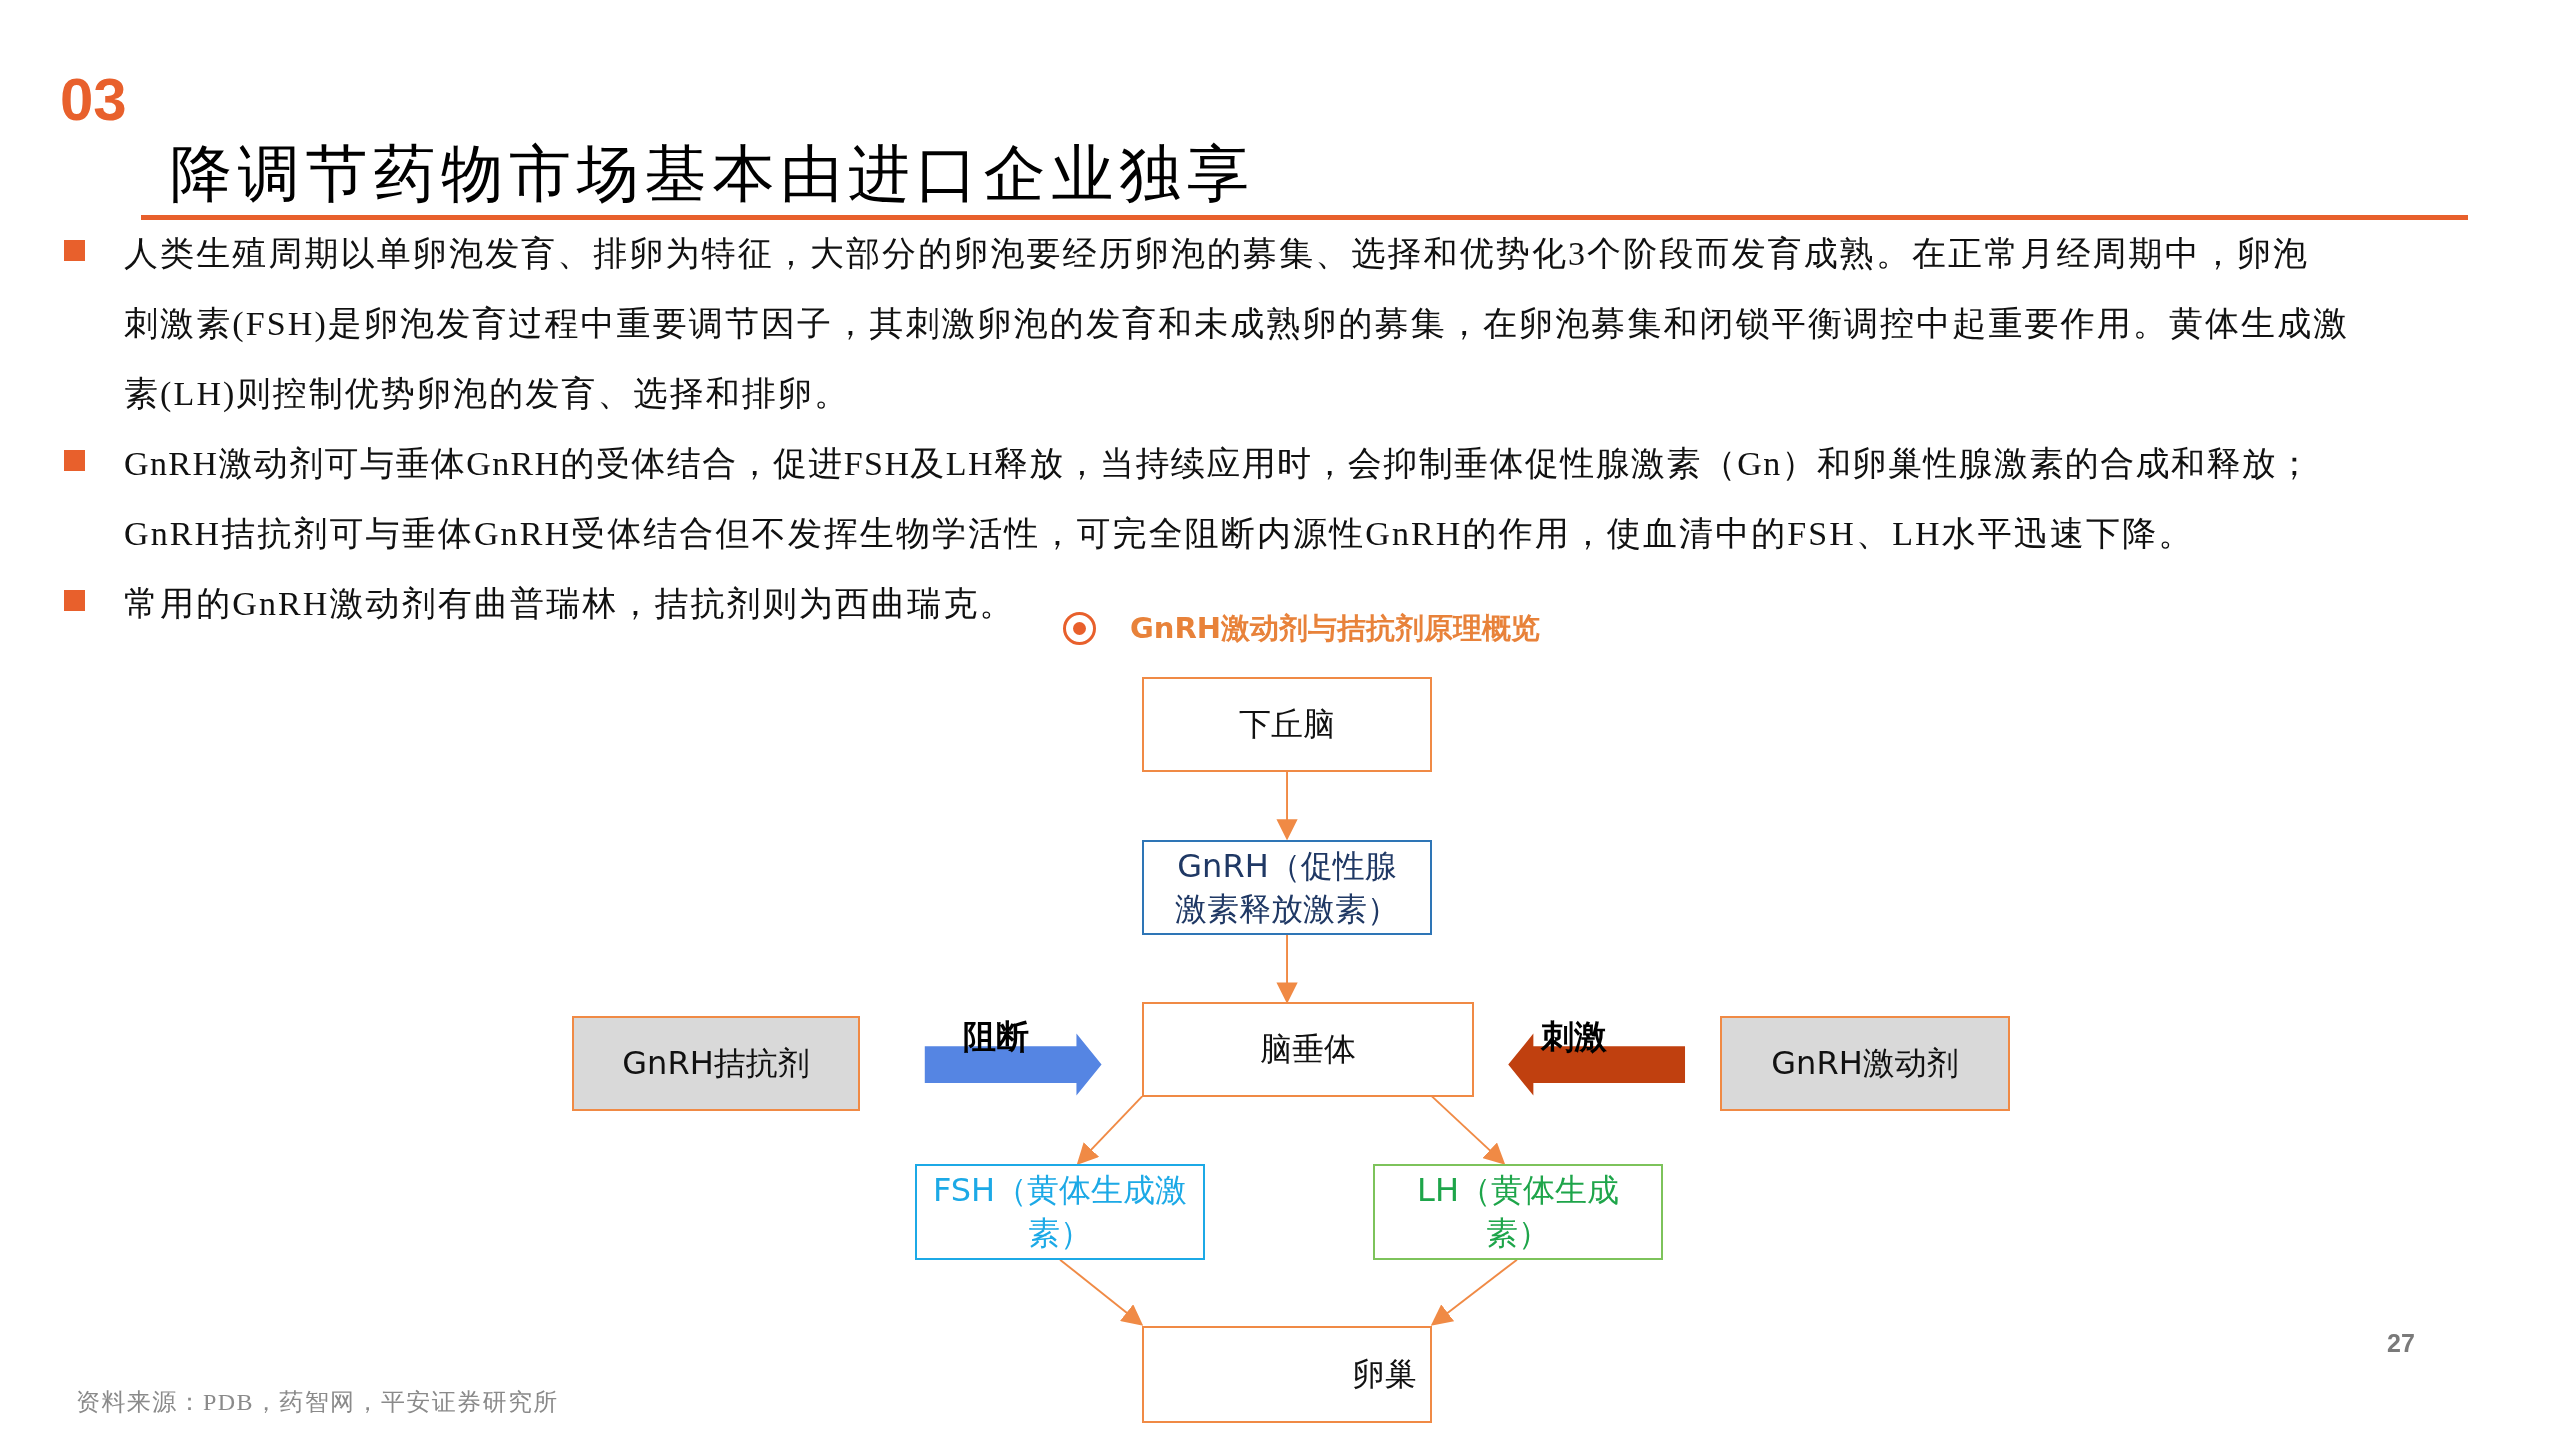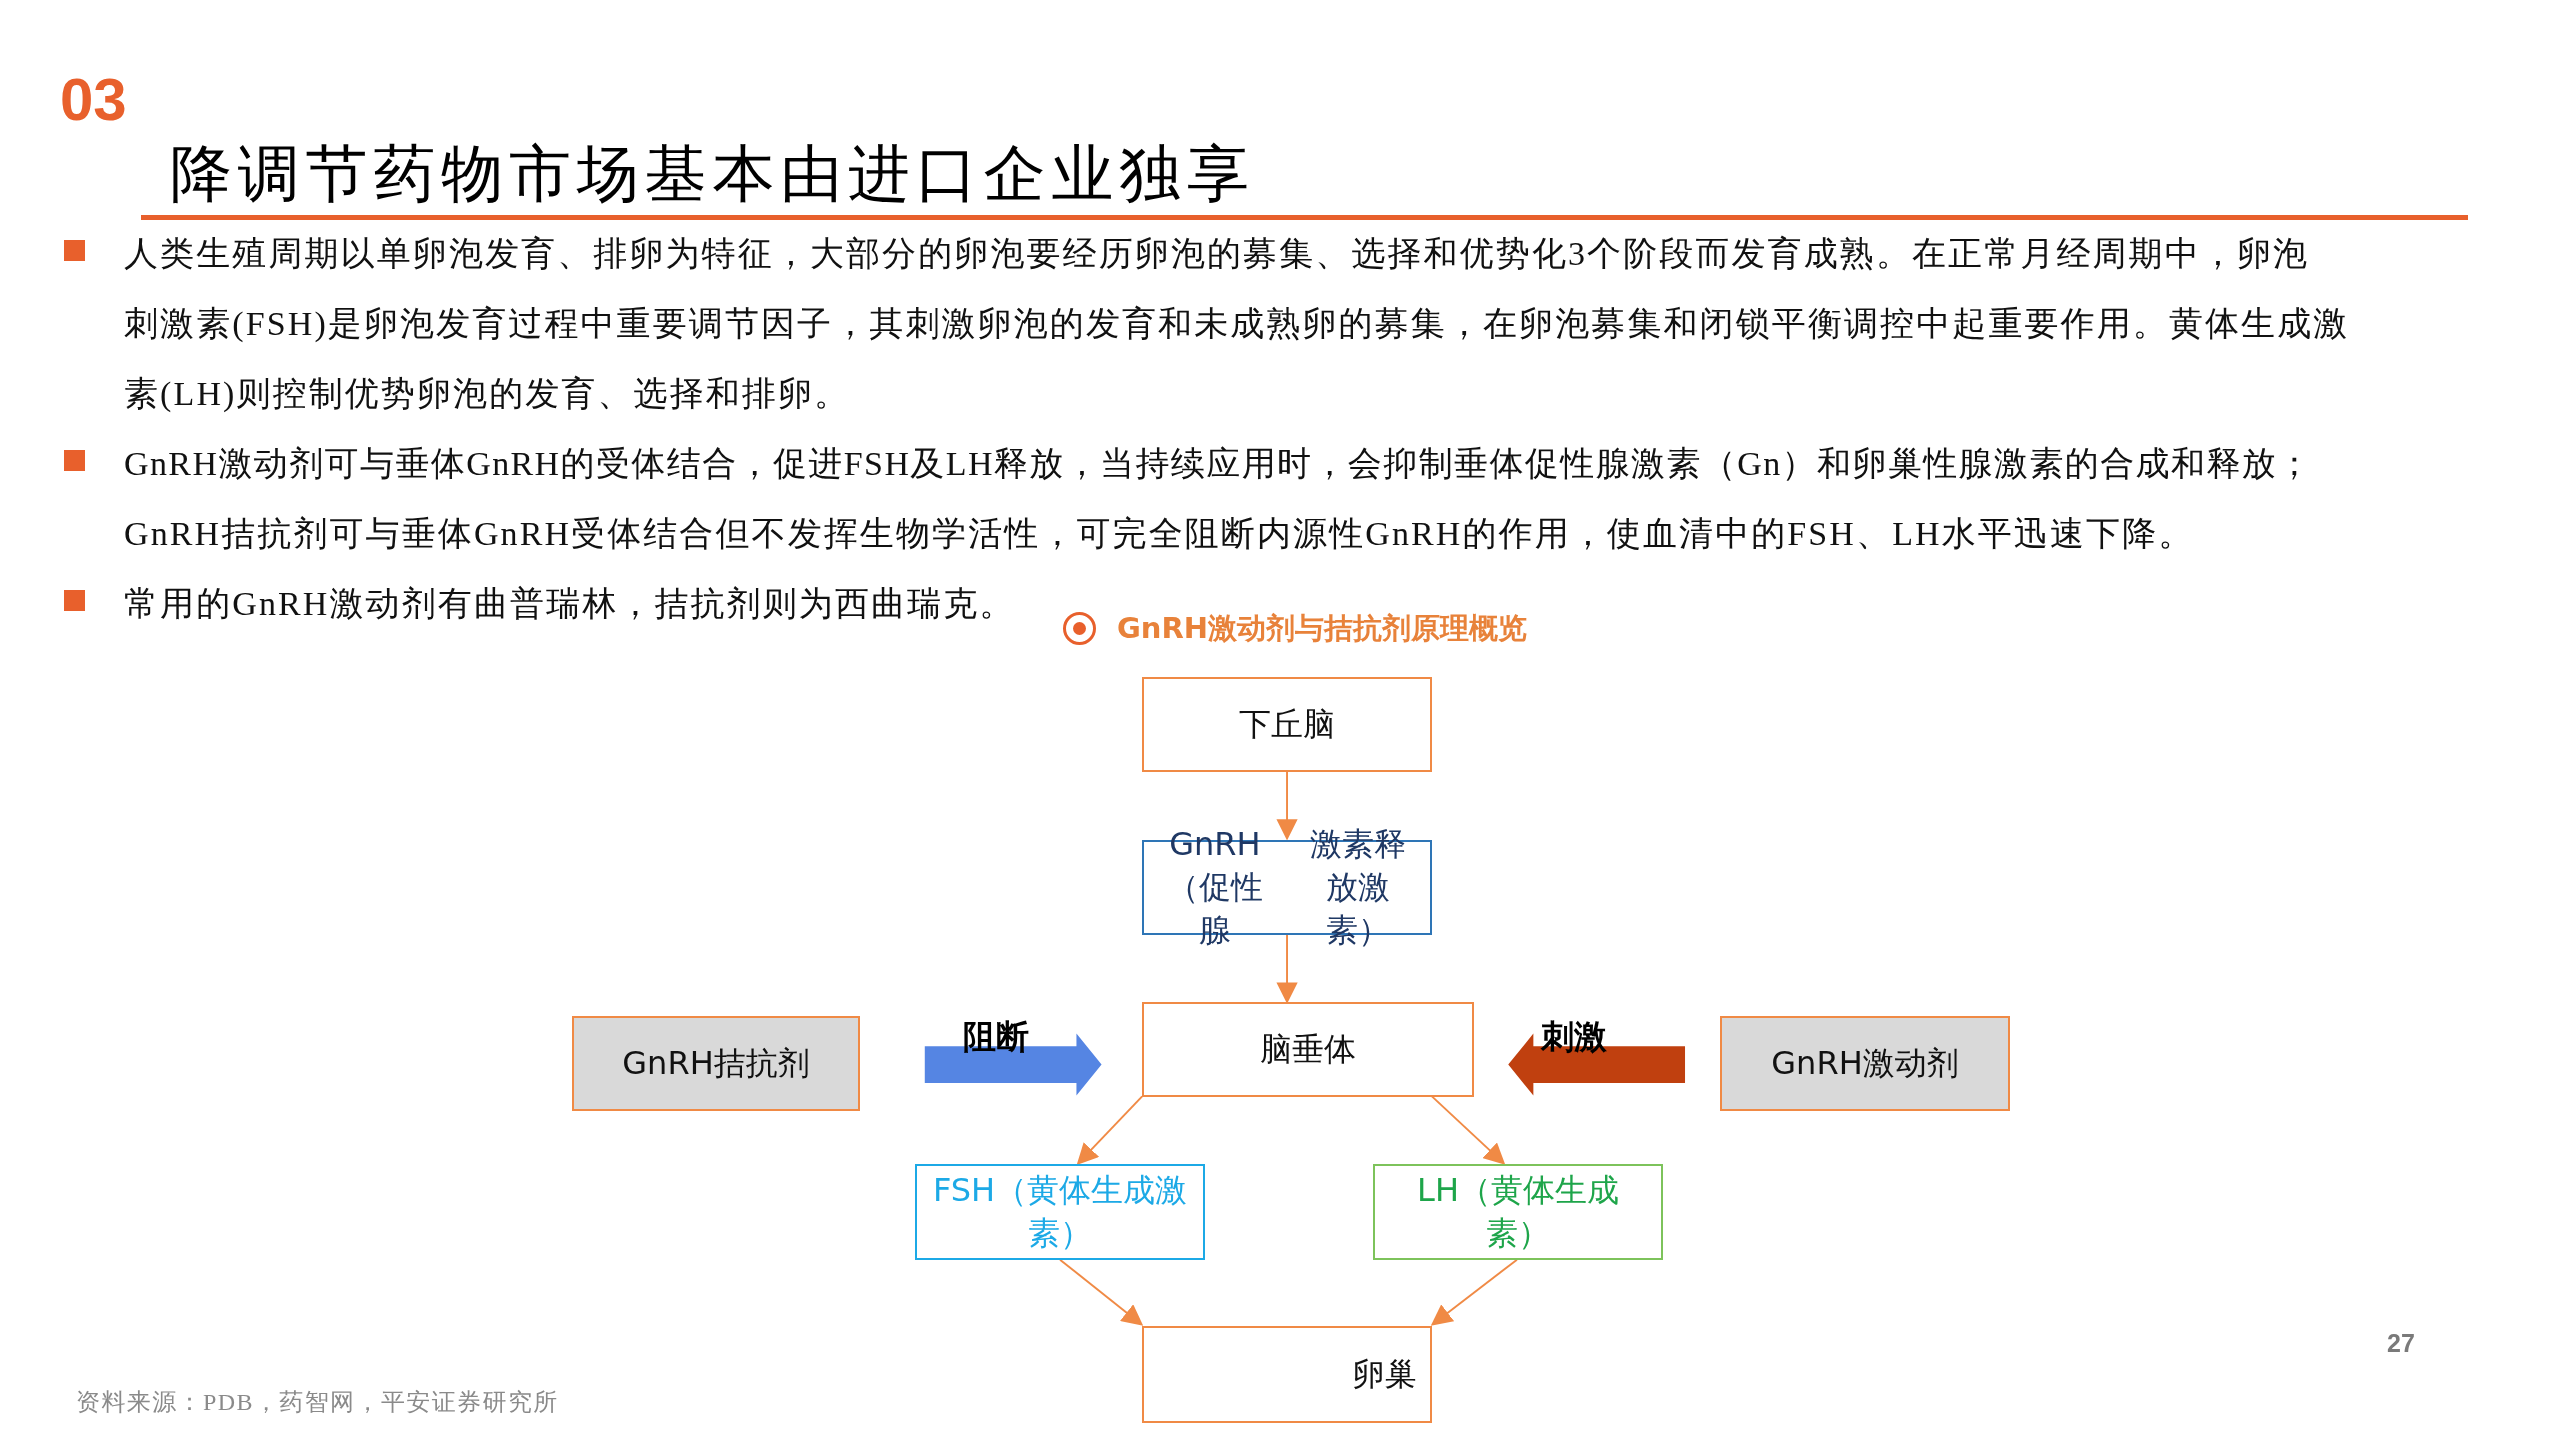--- a/index.html
+++ b/index.html
@@ -10,21 +10,21 @@
                 font-weight:bold; font-size:60px; line-height:64px; color:#E8602C; }
   .title { left:170px; top:135px; font-size:62px; line-height:77px; letter-spacing:5.8px;
            font-family:"DejaVu Serif","Liberation Serif",serif; color:#000; }
   .rule { left:141px; top:215px; width:2327px; height:4.8px; background:#E8602C; }
 
   .bullets { left:64px; top:219px; width:2435px; }
   .bullet { position:relative; padding-left:60px; }
   .bullet .sq { position:absolute; left:0; top:21px; width:21px; height:21px; background:#E8602C; }
   .bullet .txt { font-size:34px; line-height:70px; letter-spacing:2.1px; color:#111; }
 
-  .caption { left:1063px; top:607px; height:43px; display:flex; align-items:center; gap:21px; }
+  .caption { left:1063px; top:607px; height:43px; display:flex; align-items:center; gap:34px; }
   .cap-icon { width:33px; height:33px; border:3.9px solid #E8602C; border-radius:50%; box-sizing:border-box;
               display:flex; align-items:center; justify-content:center; }
   .cap-icon .dot { width:13.5px; height:13.5px; border-radius:50%; background:#E8602C; }
   .cap-text { font-family:"DejaVu Sans","Liberation Sans",sans-serif; font-weight:bold; font-size:29px; color:#E8823A; }
 
   .box { position:absolute; box-sizing:border-box; display:flex; align-items:center; justify-content:center;
          text-align:center; font-family:"DejaVu Sans","Liberation Sans",sans-serif; font-size:32px; line-height:43px; }
   .b-orange { border:2.9px solid #F08A45; background:#fff; color:#111; }
   .b-gray { border:2.9px solid #F08A45; background:#D9D9D9; color:#111; }
   .b-navy { border:2.9px solid #2E75B6; background:#fff; color:#1F3864; }
@@ -96,21 +96,21 @@
 
   <path d="M957,1083 L1114,1083 L1114,1070 L1140,1102 L1114,1134 L1114,1121 L957,1121 Z" fill="#5585E3"></path>
 
   <path d="M1744,1083 L1587,1083 L1587,1070 L1561,1102 L1587,1134 L1587,1121 L1744,1121 Z" fill="#C0400F"></path>
 </svg>
 
 <div class="box b-orange" style="left:1142px;top:677px;width:290px;height:95px;">
   <span>下丘脑</span>
 </div>
 
-<div class="box b-navy" style="left:1142px;top:840px;width:290px;height:95px;flex-direction:row;">
+<div class="box b-navy" style="left:1142px;top:840px;width:290px;height:95px;flex-direction:column;">
   <span>GnRH（促性腺</span>
   <span>激素释放激素）</span>
 </div>
 
 <div class="box b-orange" style="left:1142px;top:1002px;width:332px;height:95px;">
   <span>脑垂体</span>
 </div>
 
 <div class="box b-gray" style="left:572px;top:1016px;width:288px;height:95px;">
   <span>GnRH拮抗剂</span>

